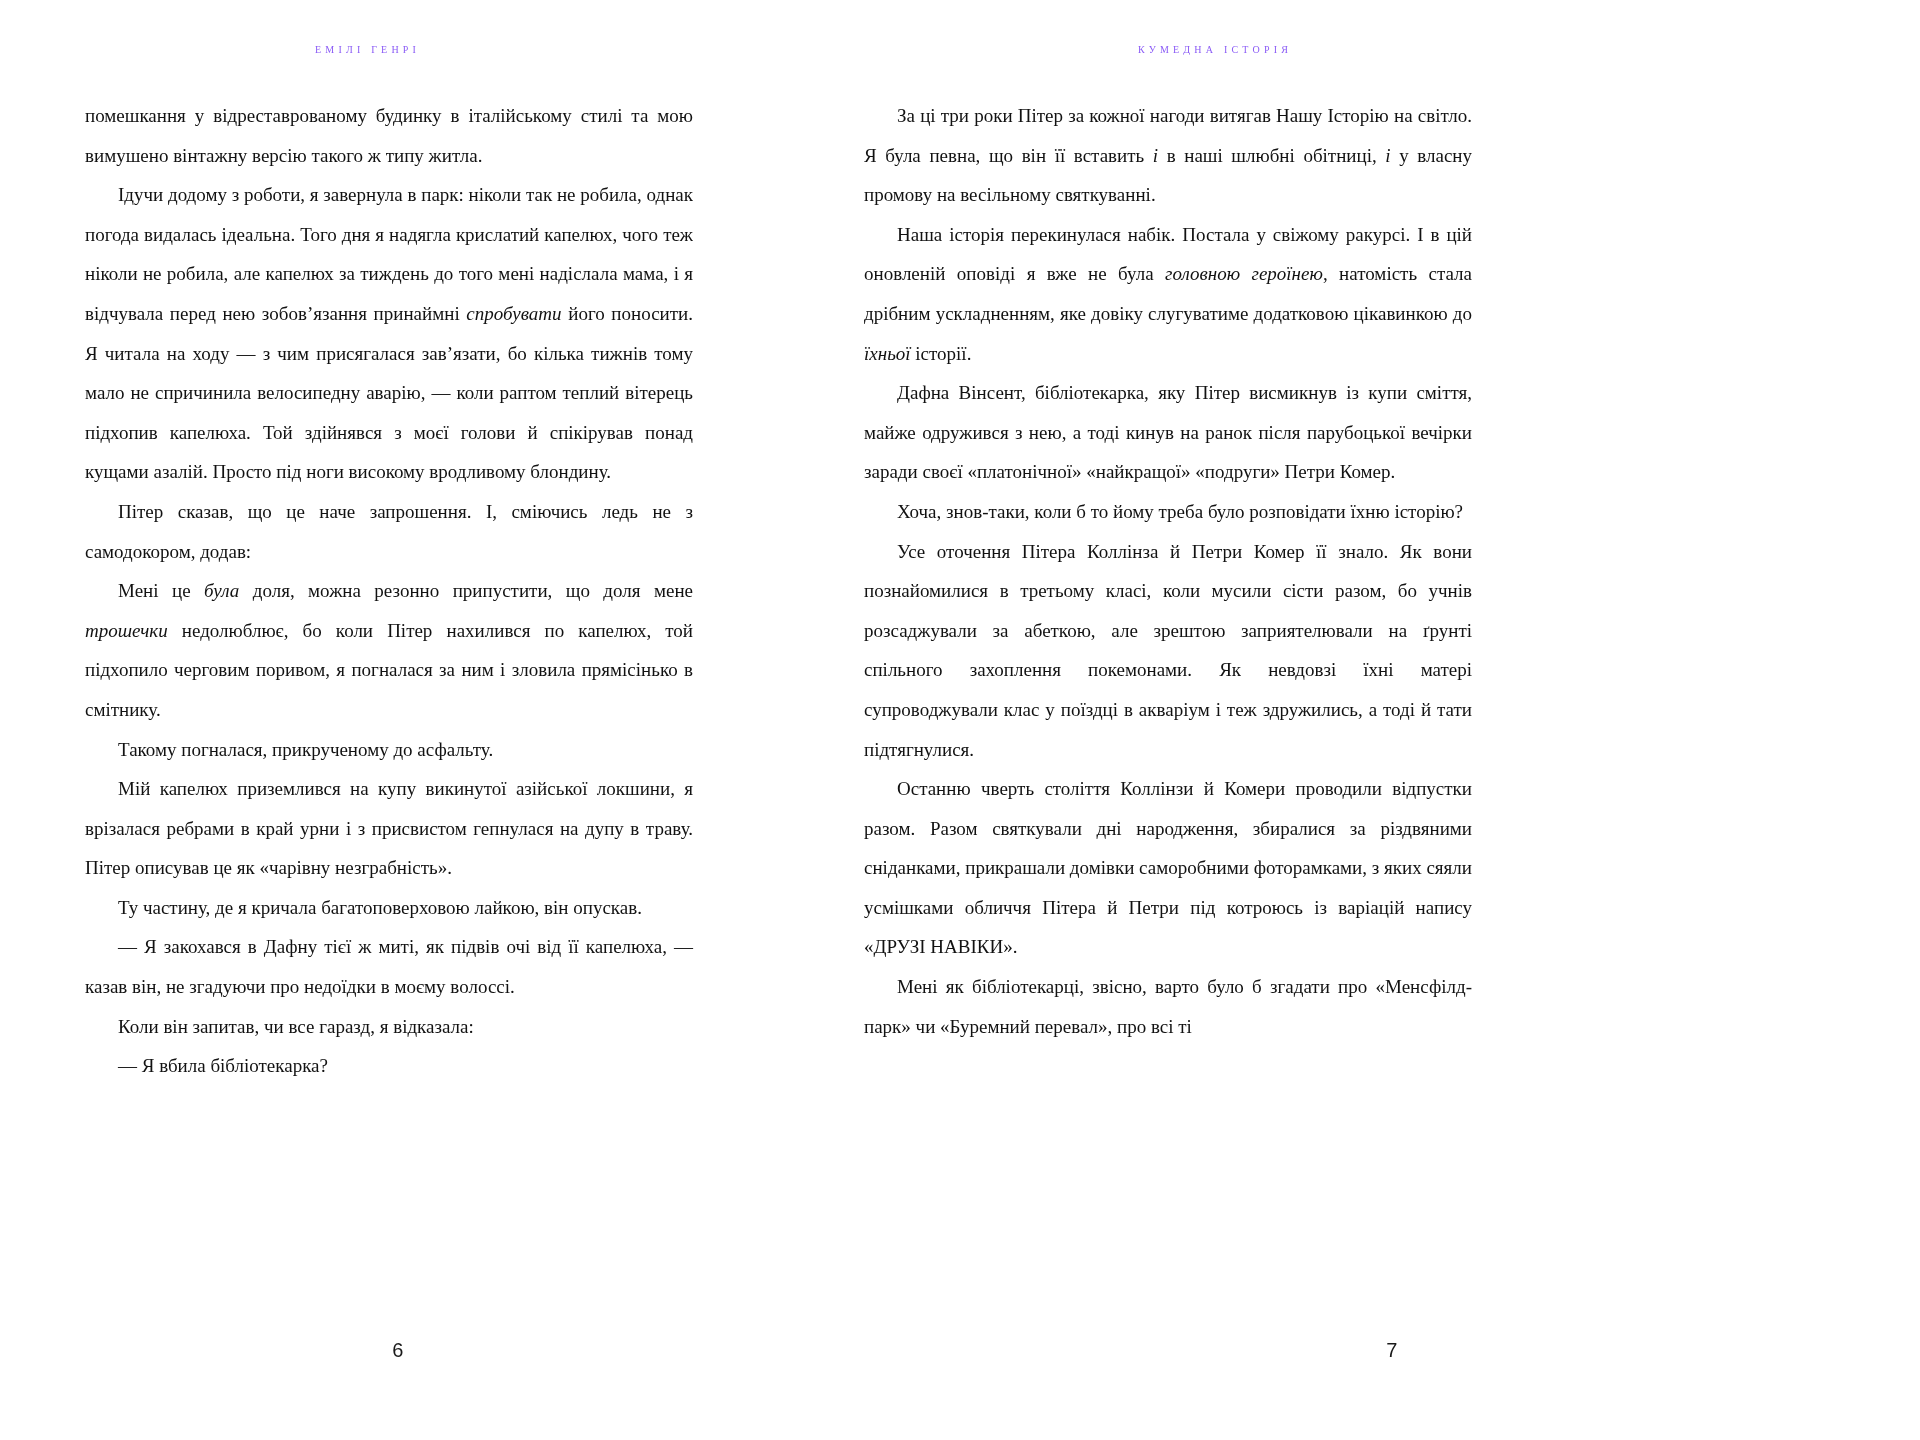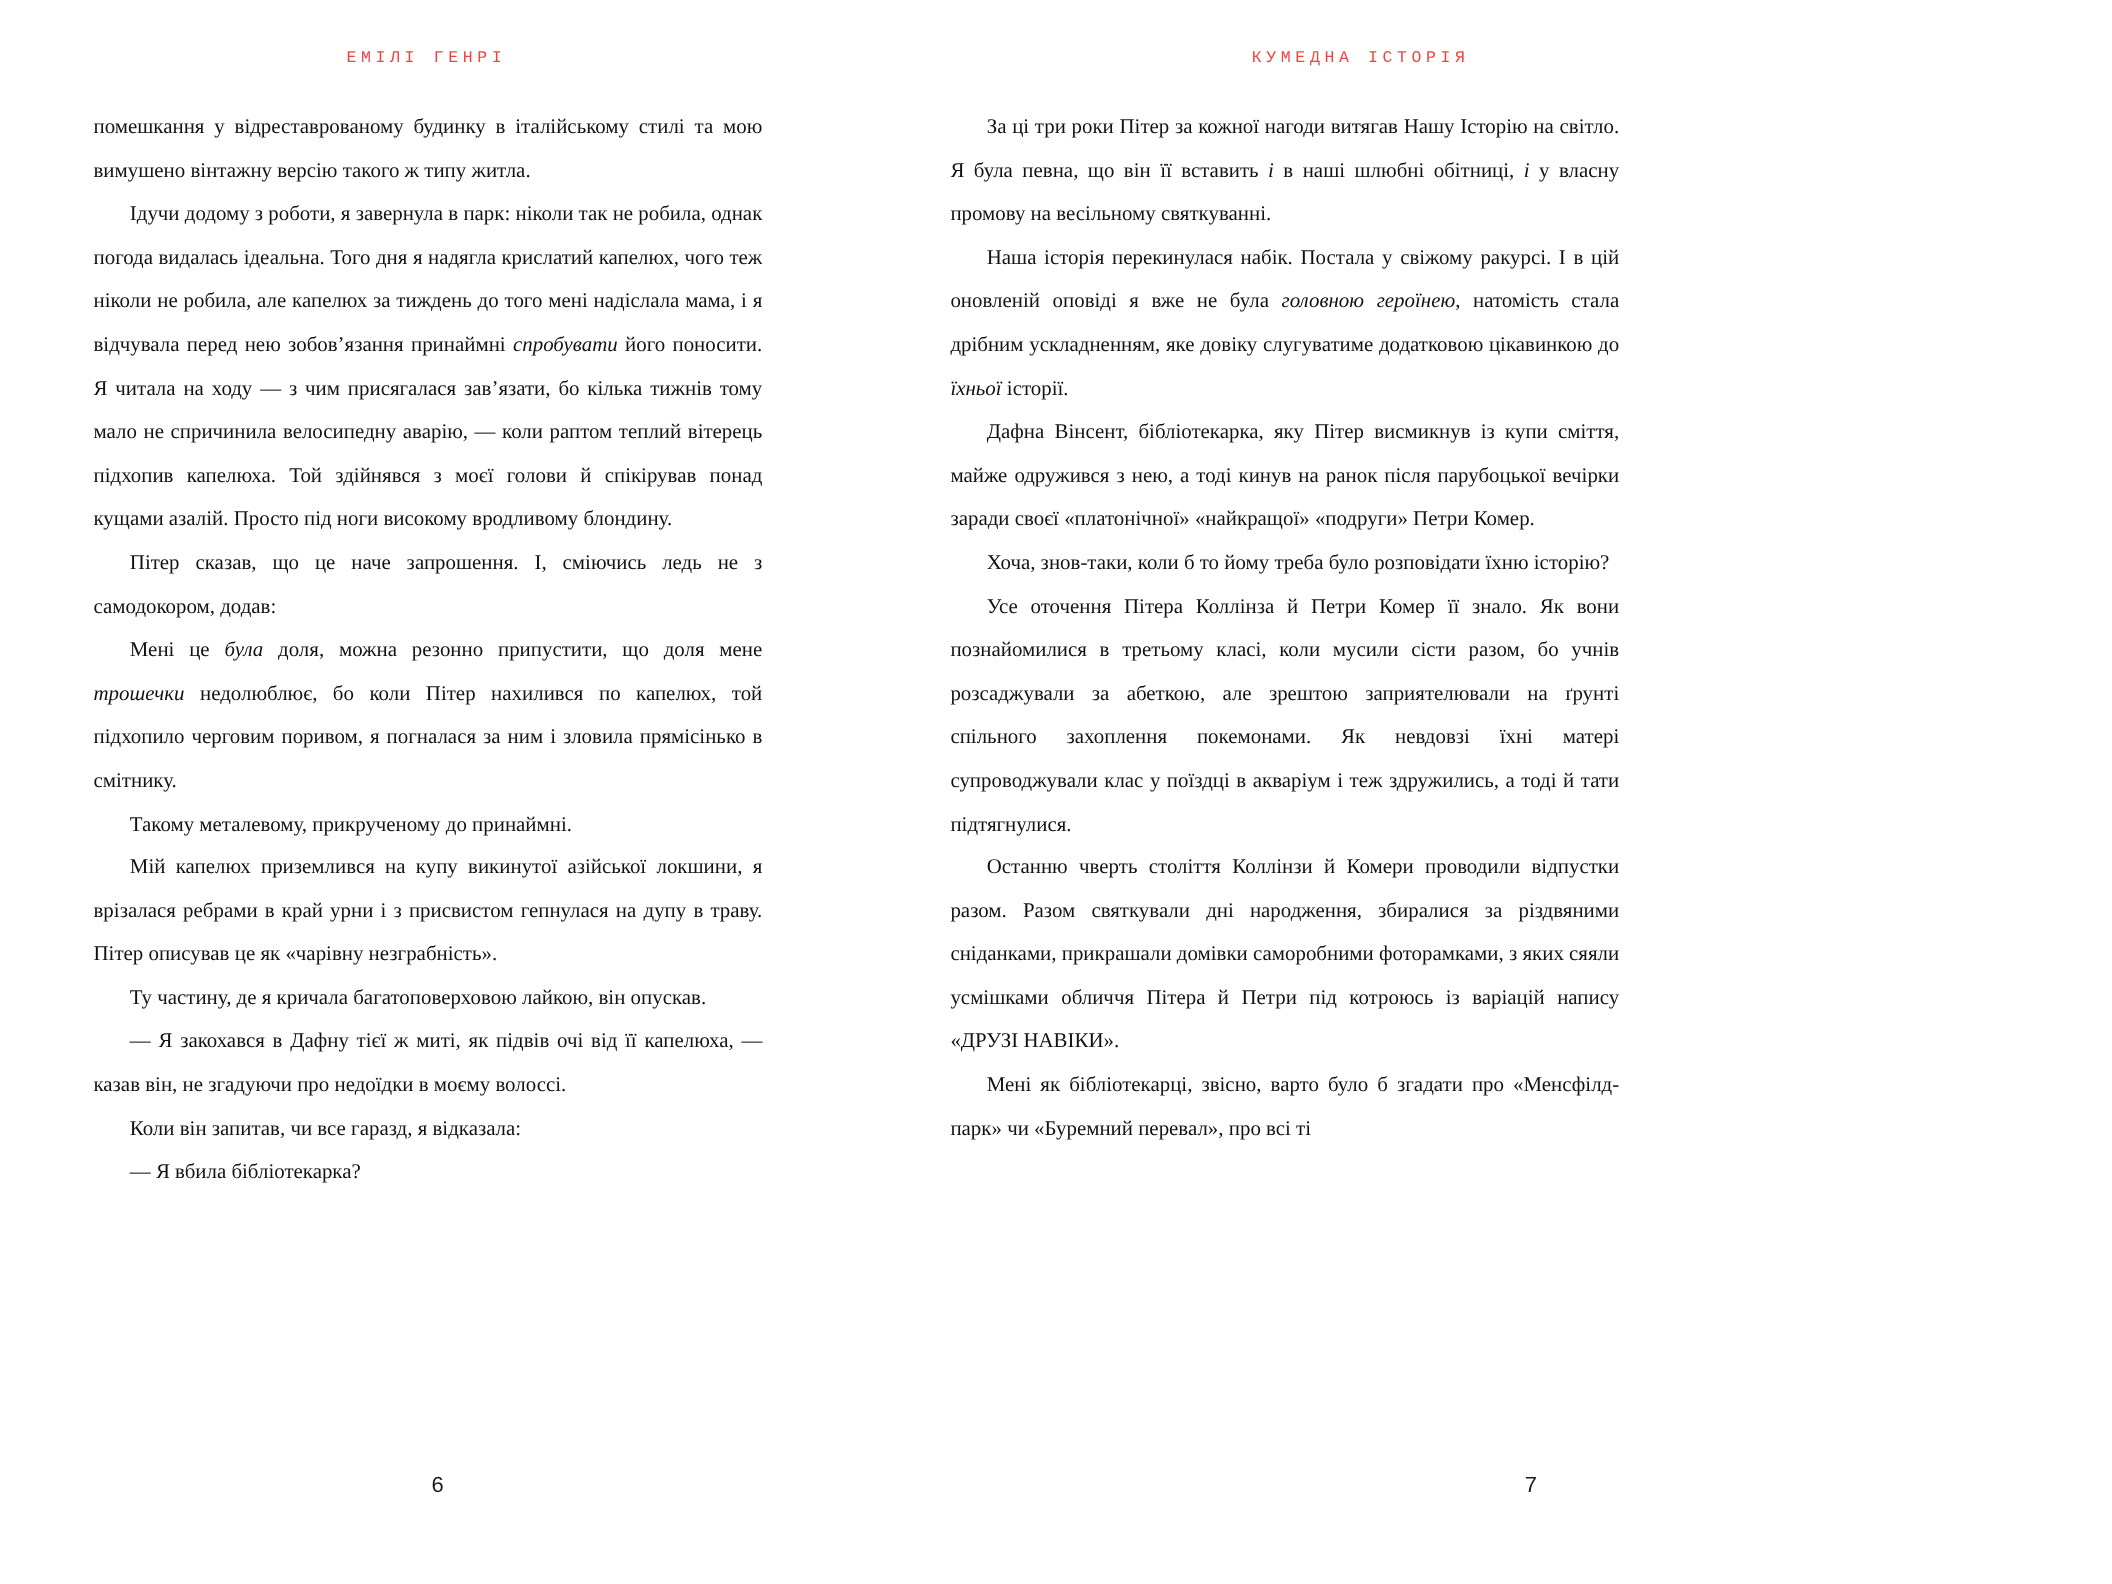--- a/index.html
+++ b/index.html
@@ -30,25 +30,25 @@
     width: 960px;
     height: 1440px;
     box-sizing: border-box;
   }
   .page-left  { left: 0; }
   .page-right { left: 960px; }
 
   .running-head {
     position: absolute;
     top: 44px;
-    font-family: Liberation Mono, monospace;
-    font-size: 15px;
+    font-family: Liberation Serif, serif;
+    font-size: 10px;
     font-weight: 400;
     letter-spacing: 4.2px;
-    color: #ef4444;
+    color: #8b5cf6;
     text-transform: uppercase;
     white-space: nowrap;
   }
   .page-left .running-head  { left: 315px; }
   .page-right .running-head { left: 178px; }
 
   .textblock {
     position: absolute;
     top: 96px;
     width: 608px;
@@ -95,21 +95,21 @@
 
 <div class="spread">
 
   <div class="page page-left">
     <div class="running-head">ЕМІЛІ ГЕНРІ</div>
     <div class="textblock">
         <p><span>помешкання у відреставрованому будинку в італійському стилі та мою вимушено вінтажну версію такого ж типу житла.</span></p>
         <p class="ind"><span>Ідучи додому з роботи, я завернула в парк: ніколи так не робила, однак погода видалась ідеальна. Того дня я надягла крислатий капелюх, чого теж ніколи не робила, але капелюх за тиждень до того мені надіслала мама, і я відчувала перед нею зобов’язання принаймні </span><em>спробувати</em><span> його поносити. Я читала на ходу — з чим присягалася зав’язати, бо кілька тижнів тому мало не спричинила велосипедну аварію, — коли раптом теплий вітерець підхопив капелюха. Той здійнявся з моєї голови й спікірував понад кущами азалій. Просто під ноги високому вродливому блондину.</span></p>
         <p class="ind"><span>Пітер сказав, що це наче запрошення. І, сміючись ледь не з самодокором, додав:</span></p>
         <p class="ind"><span>Мені це </span><em>була</em><span> доля, можна резонно припустити, що доля мене </span><em>трошечки</em><span> недолюблює, бо коли Пітер нахилився по капелюх, той підхопило черговим поривом, я погналася за ним і зловила прямісінько в смітнику.</span></p>
-        <p class="ind"><span>Такому металевому, прикрученому до принаймні.</span></p>
+        <p class="ind"><span>Такому погналася, прикрученому до асфальту.</span></p>
         <p class="ind"><span>Мій капелюх приземлився на купу викинутої азійської локшини, я врізалася ребрами в край урни і з присвистом гепнулася на дупу в траву. Пітер описував це як «чарівну незграбність».</span></p>
         <p class="ind"><span>Ту частину, де я кричала багатоповерховою лайкою, він опускав.</span></p>
         <p class="ind"><span>— Я закохався в Дафну тієї ж миті, як підвів очі від її капелюха, — казав він, не згадуючи про недоїдки в моєму волоссі.</span></p>
         <p class="ind"><span>Коли він запитав, чи все гаразд, я відказала:</span></p>
         <p class="ind"><span>— Я вбила бібліотекарка?</span></p>
       </div>
     <div class="folio">6</div>
   </div>
 
   <div class="page page-right">

